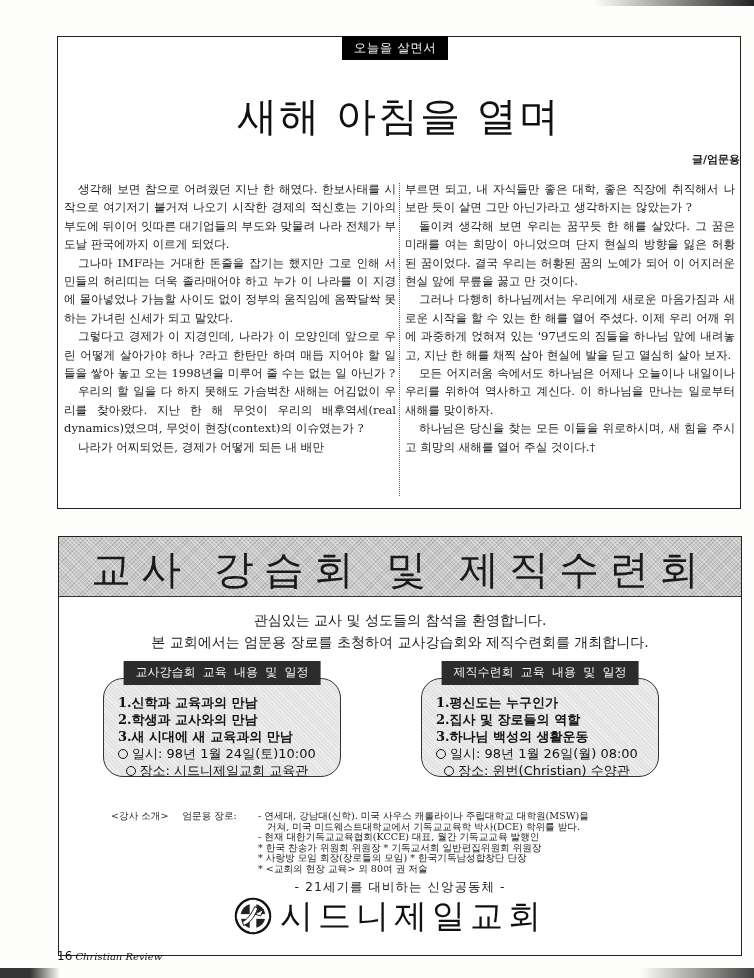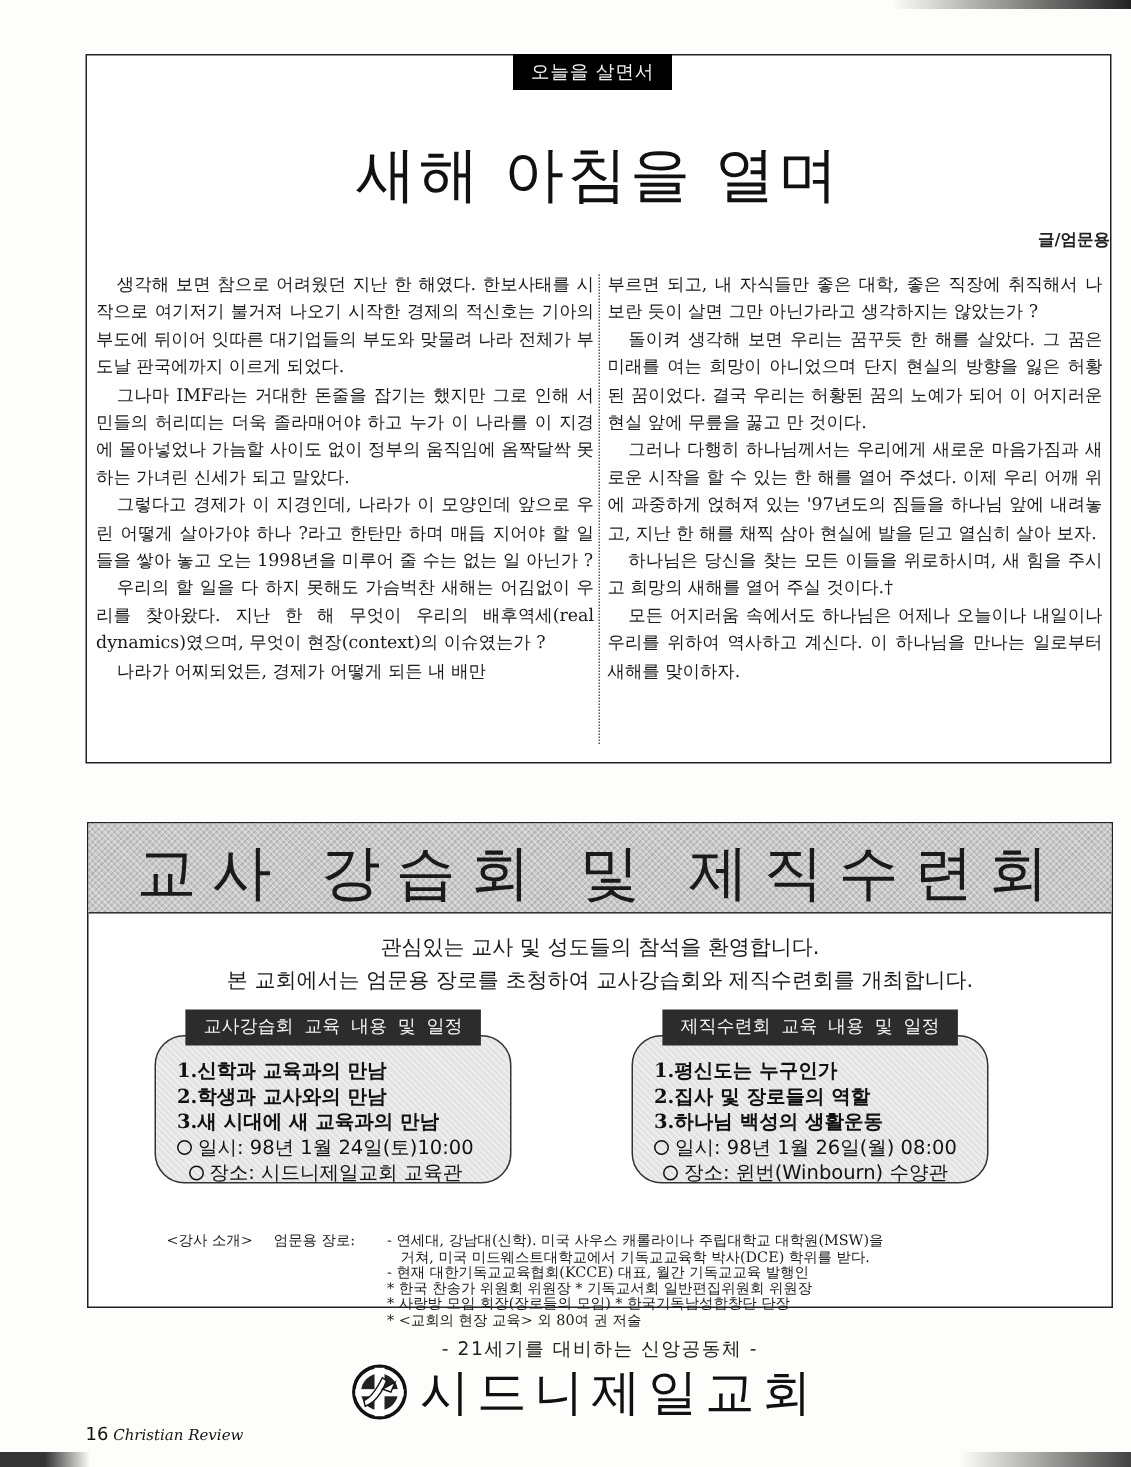--- a/index.html
+++ b/index.html
@@ -17,21 +17,21 @@
   .byline { position: absolute; left: 0; right: 0; top: 115px; text-align: right; font-family: "DejaVu Sans", sans-serif; font-size: 11px; font-weight: bold; color: #222; }
 
   .col { position: absolute; top: 143px; font-size: 11.6px; line-height: 18.4px; text-align: justify; color: #1a1a1a; }
   .col-left { left: 6px; width: 332px; }
   .col-right { left: 347px; width: 330px; }
   .col-divider { position: absolute; left: 341px; top: 146px; height: 313px; border-left: 1px dotted #555; }
   .col p { text-indent: 1.2em; }
   .col p.cont { text-indent: 0; }
 
   
-  .notice { position: absolute; left: 58px; top: 548px; width: 684px; height: 324px; border: 1.5px solid #222; background: #fff; }
+  .notice { position: absolute; left: 58px; top: 536px; width: 684px; height: 420px; border: 1.5px solid #222; background: #fff; }
   .banner { position: absolute; left: 0; top: 0; width: 100%; height: 60px; border-bottom: 1.5px solid #333;
     background-color: #c9c9c9;
     background-image: repeating-linear-gradient(45deg, rgba(255,255,255,.35) 0 1px, rgba(0,0,0,0) 1px 3px), repeating-linear-gradient(-45deg, rgba(0,0,0,.12) 0 1px, rgba(0,0,0,0) 1px 3px); }
   .banner-title { position: absolute; left: 0; right: 0; top: 5px; text-align: center; font-family: "DejaVu Sans", sans-serif; font-weight: 300; font-size: 40px; letter-spacing: 10px; color: #1a1a1a; }
   .intro { position: absolute; left: 0; right: 0; top: 72px; text-align: center; font-family: "DejaVu Sans", sans-serif; font-size: 14px; line-height: 22px; color: #1a1a1a; }
 
   .sched { position: absolute; top: 141px; width: 238px; height: 99px; border: 1.5px solid #333; border-radius: 20px;
     background-color: #e3e3e3;
     background-image: repeating-linear-gradient(45deg, rgba(255,255,255,.45) 0 1px, rgba(0,0,0,0) 1px 3px); }
   .sched-left { left: 44px; }
@@ -73,22 +73,22 @@
     <p>그나마 IMF라는 거대한 돈줄을 잡기는 했지만 그로 인해 서민들의 허리띠는 더욱 졸라매어야 하고 누가 이 나라를 이 지경에 몰아넣었나 가늠할 사이도 없이 정부의 움직임에 옴짝달싹 못하는 가녀린 신세가 되고 말았다.</p>
     <p>그렇다고 경제가 이 지경인데, 나라가 이 모양인데 앞으로 우린 어떻게 살아가야 하나 ?라고 한탄만 하며 매듭 지어야 할 일들을 쌓아 놓고 오는 1998년을 미루어 줄 수는 없는 일 아닌가 ?</p>
     <p>우리의 할 일을 다 하지 못해도 가슴벅찬 새해는 어김없이 우리를 찾아왔다. 지난 한 해 무엇이 우리의 배후역세(real dynamics)였으며, 무엇이 현장(context)의 이슈였는가 ?</p>
     <p>나라가 어찌되었든, 경제가 어떻게 되든 내 배만</p>
   </div>
   <div class="col-divider"></div>
   <div class="col col-right">
     <p class="cont">부르면 되고, 내 자식들만 좋은 대학, 좋은 직장에 취직해서 나보란 듯이 살면 그만 아닌가라고 생각하지는 않았는가 ?</p>
     <p>돌이켜 생각해 보면 우리는 꿈꾸듯 한 해를 살았다. 그 꿈은 미래를 여는 희망이 아니었으며 단지 현실의 방향을 잃은 허황된 꿈이었다. 결국 우리는 허황된 꿈의 노예가 되어 이 어지러운 현실 앞에 무릎을 꿇고 만 것이다.</p>
     <p>그러나 다행히 하나님께서는 우리에게 새로운 마음가짐과 새로운 시작을 할 수 있는 한 해를 열어 주셨다. 이제 우리 어깨 위에 과중하게 얹혀져 있는 '97년도의 짐들을 하나님 앞에 내려놓고, 지난 한 해를 채찍 삼아 현실에 발을 딛고 열심히 살아 보자.</p>
+    <p>모든 어지러움 속에서도 하나님은 어제나 오늘이나 내일이나 우리를 위하여 역사하고 계신다. 이 하나님을 만나는 일로부터 새해를 맞이하자.</p>
     <p>하나님은 당신을 찾는 모든 이들을 위로하시며, 새 힘을 주시고 희망의 새해를 열어 주실 것이다.†</p>
-    <p>모든 어지러움 속에서도 하나님은 어제나 오늘이나 내일이나 우리를 위하여 역사하고 계신다. 이 하나님을 만나는 일로부터 새해를 맞이하자.</p>
   </div>
 </section>
 
 <section class="notice">
   <div class="banner">
     <div class="banner-title">교사 강습회 및 제직수련회</div>
   </div>
   <div class="intro">
     <div>관심있는 교사 및 성도들의 참석을 환영합니다.</div>
     <div>본 교회에서는 엄문용 장로를 초청하여 교사강습회와 제직수련회를 개최합니다.</div>
@@ -105,21 +105,21 @@
     </ul>
   </div>
 
   <div class="sched sched-right">
     <div class="sched-tag">제직수련회 교육 내용 및 일정</div>
     <ul class="sched-list">
       <li class="item">1.평신도는 누구인가</li>
       <li class="item">2.집사 및 장로들의 역할</li>
       <li class="item">3.하나님 백성의 생활운동</li>
       <li class="meta"><span class="circle"></span><span>일시: 98년 1월 26일(월) 08:00</span></li>
-      <li class="meta"><span class="circle"></span><span>장소: 윈번(Winbourn) 수양관</span></li>
+      <li class="meta"><span class="circle"></span><span>장소: 윈번(Christian) 수양관</span></li>
     </ul>
   </div>
 
   <div class="bio">
     <div class="bio-head">
       <span>&lt;강사 소개&gt;</span><span class="name">엄문용 장로:</span>
     </div>
     <ul class="bio-lines">
       <li>- 연세대, 강남대(신학). 미국 사우스 캐롤라이나 주립대학교 대학원(MSW)을</li>
       <li class="indent">거쳐, 미국 미드웨스트대학교에서 기독교교육학 박사(DCE) 학위를 받다.</li>

